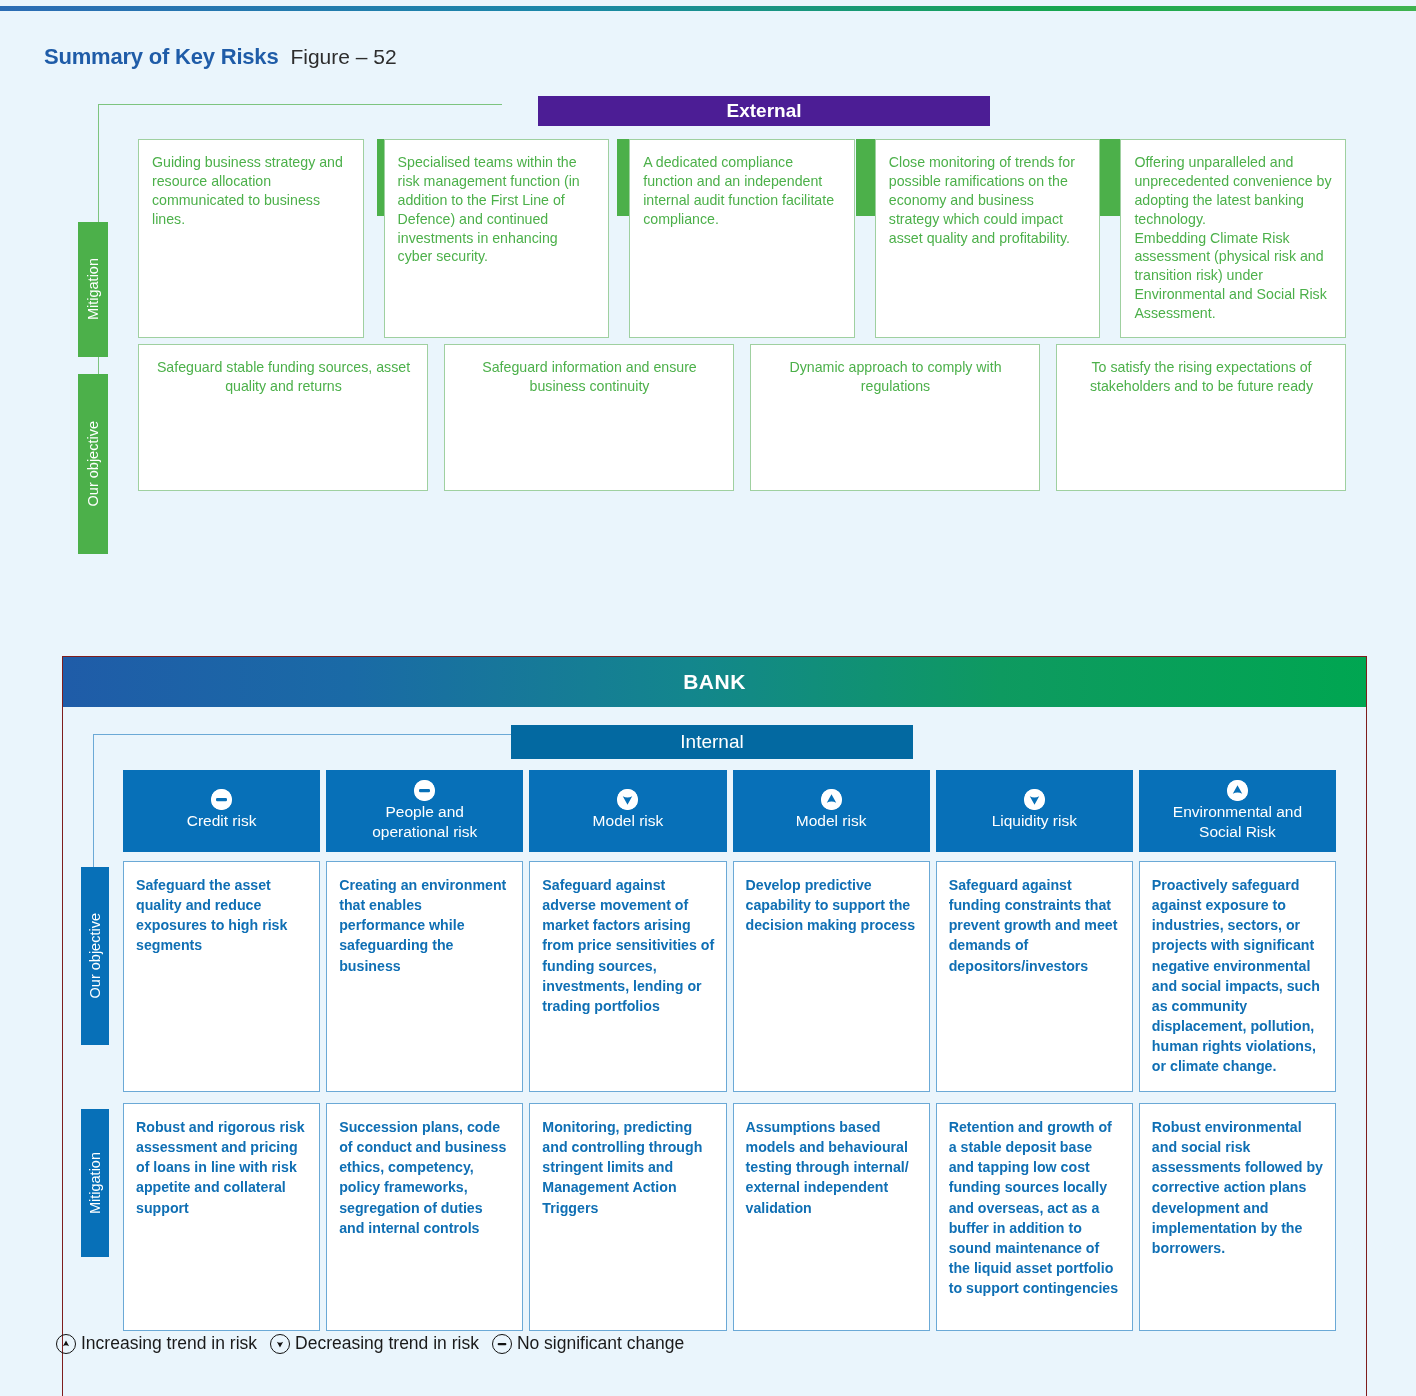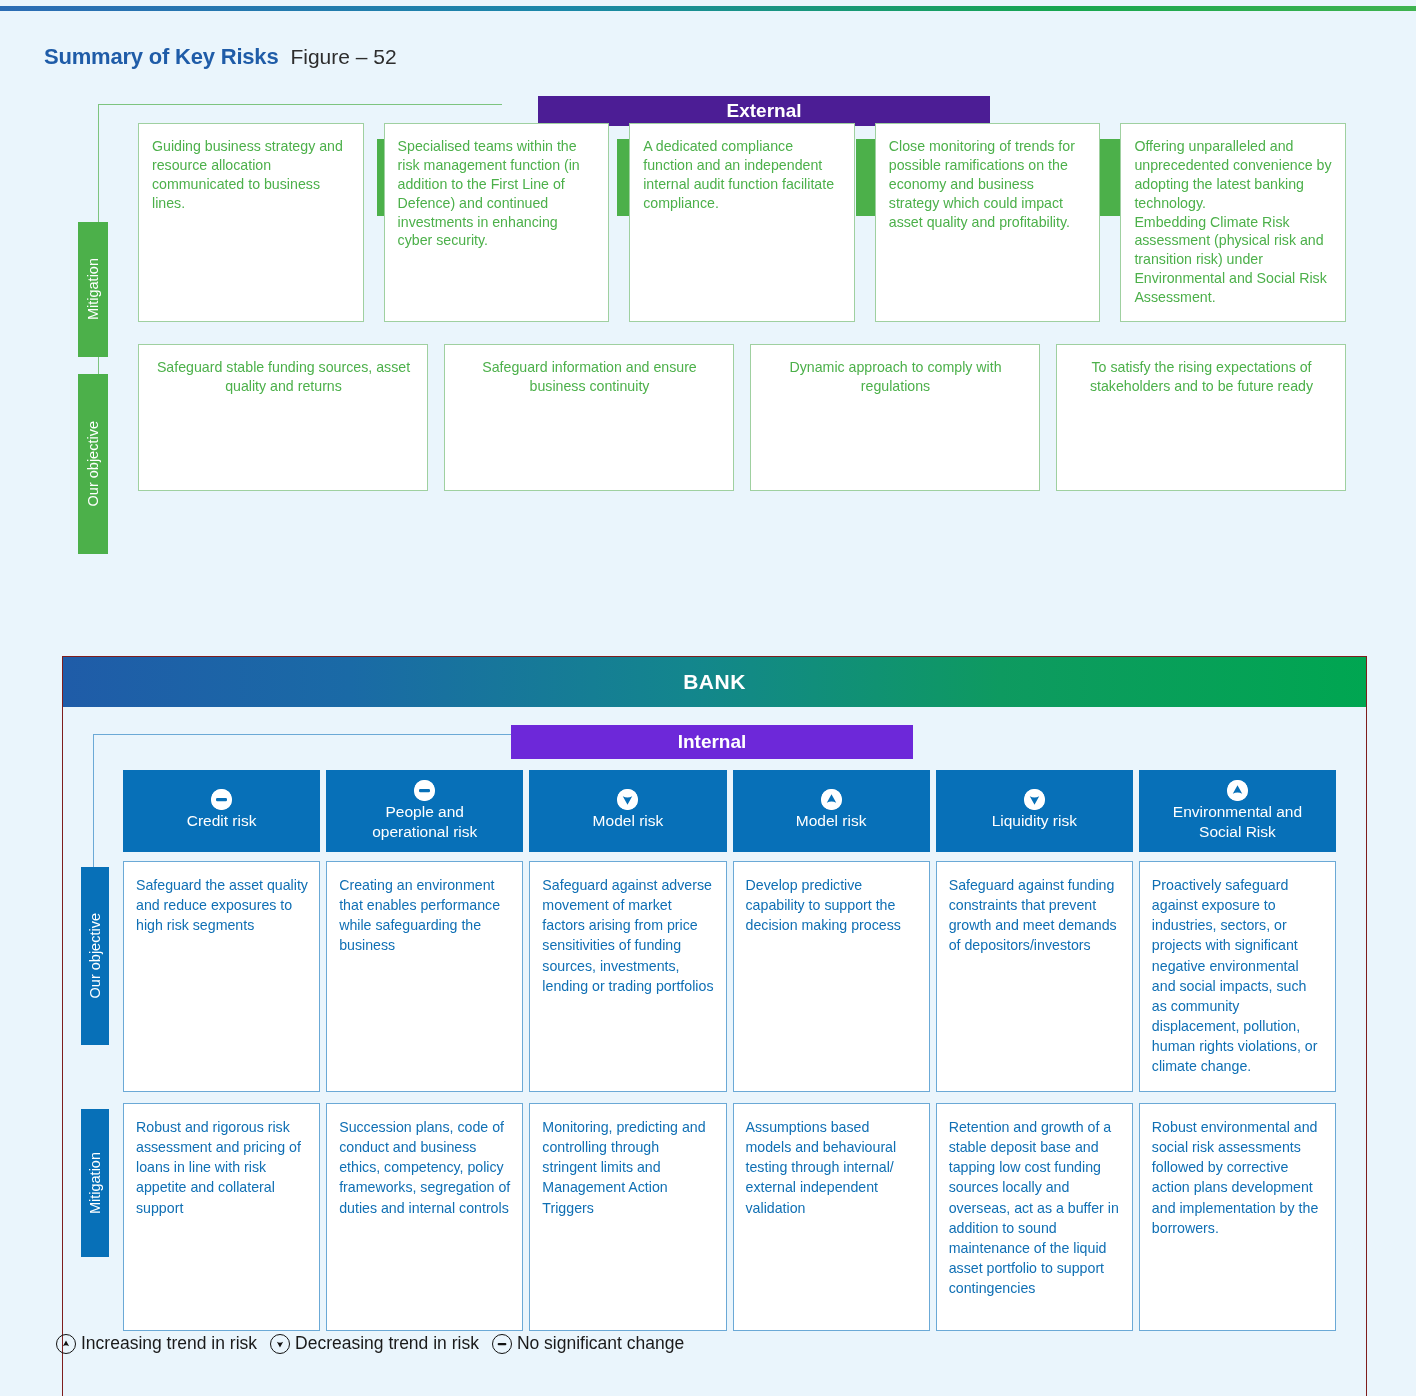--- a/index.html
+++ b/index.html
@@ -73,21 +73,21 @@
   .ext-head {
     background: #4cb04a; color: #fff;
     height: 77px;
     display: flex; flex-direction: column; align-items: center; justify-content: center;
     gap: 2px; padding: 4px 6px 6px;
     text-align: center;
     font-size: 15.5px; line-height: 1.12;
   }
   .ext-head .badge { background: #fff; margin-bottom: 1px; }
 
-  #ext-mitigation-row { position: absolute; left: 138px; top: 123px; width: 1208px; display: flex; gap: 20px; }
+  #ext-mitigation-row { position: absolute; left: 138px; top: 139px; width: 1208px; display: flex; gap: 20px; }
   #ext-objective-row  { position: absolute; left: 138px; top: 344px; width: 1208px; display: flex; gap: 16px; text-align: center; }
   #ext-mitigation-row .cell { background:#fff; border:1px solid #9fd0a0; color:#4cb04a; font-size:14.2px; line-height:1.33; padding:13px 12px 10px 13px; height: 199px; flex: 1 1 0; }
   #ext-objective-row  .cell { background:#fff; border:1px solid #9fd0a0; color:#4cb04a; font-size:14.2px; line-height:1.33; padding:13px 12px 10px 13px; height: 147px; flex: 1 1 0; }
   .cell.wide { flex: 1.12 1 0; }
   .cell.span2 { flex: 2.085 1 0; }
 
   
   .vtab {
     position: absolute;
     width: 30px;
@@ -123,43 +123,43 @@
   #int-connector {
     position: absolute; left: 30px; top: 77px;
     width: 420px; height: 280px;
     border-left: 1.5px solid #6ba9d6;
     border-top: 1.5px solid #6ba9d6;
   }
   #internal-banner {
     position: absolute;
     left: 448px; top: 68px;
     width: 402px; height: 34px;
-    background: #6d28d9;
-    color: #fff; font-size: 19px; font-weight: bold;
+    background: #0369a1;
+    color: #fff; font-size: 19px; font-weight: normal;
     display: flex; align-items: center; justify-content: center;
   }
 
   #int-head-row { position: absolute; left: 60px; top: 113px; width: 1213px; display: flex; gap: 6px; }
   .int-head {
     flex: 1 1 0;
     background: #0770b8; color: #fff;
     height: 82px;
     display: flex; flex-direction: column; align-items: center; justify-content: center;
     gap: 2px; padding: 4px 5px 6px;
     text-align: center;
     font-size: 15.5px; line-height: 1.12;
   }
   .int-head .badge { background: #fff; }
 
   #int-objective-row { position: absolute; left: 60px; top: 204px; width: 1213px; display: flex; gap: 6px; }
   #int-mitigation-row { position: absolute; left: 60px; top: 446px; width: 1213px; display: flex; gap: 6px; align-items: flex-end; }
   .int-cell {
     flex: 1 1 0;
     background: #fff; border: 1px solid #6ba9d6;
-    color: #0f6fb4; font-weight: normal;
+    color: #0f6fb4; font-weight: bold;
     font-size: 14.2px; line-height: 1.42;
     padding: 13px 11px 10px 12px;
   }
   #int-objective-row .int-cell { height: 231px; }
   #int-mitigation-row .int-cell { height: 228px; }
 
   .vtab-blue {
     position: absolute; width: 28px;
     background: #0770b8; color: #fff;
     display: flex; align-items: center; justify-content: center;

